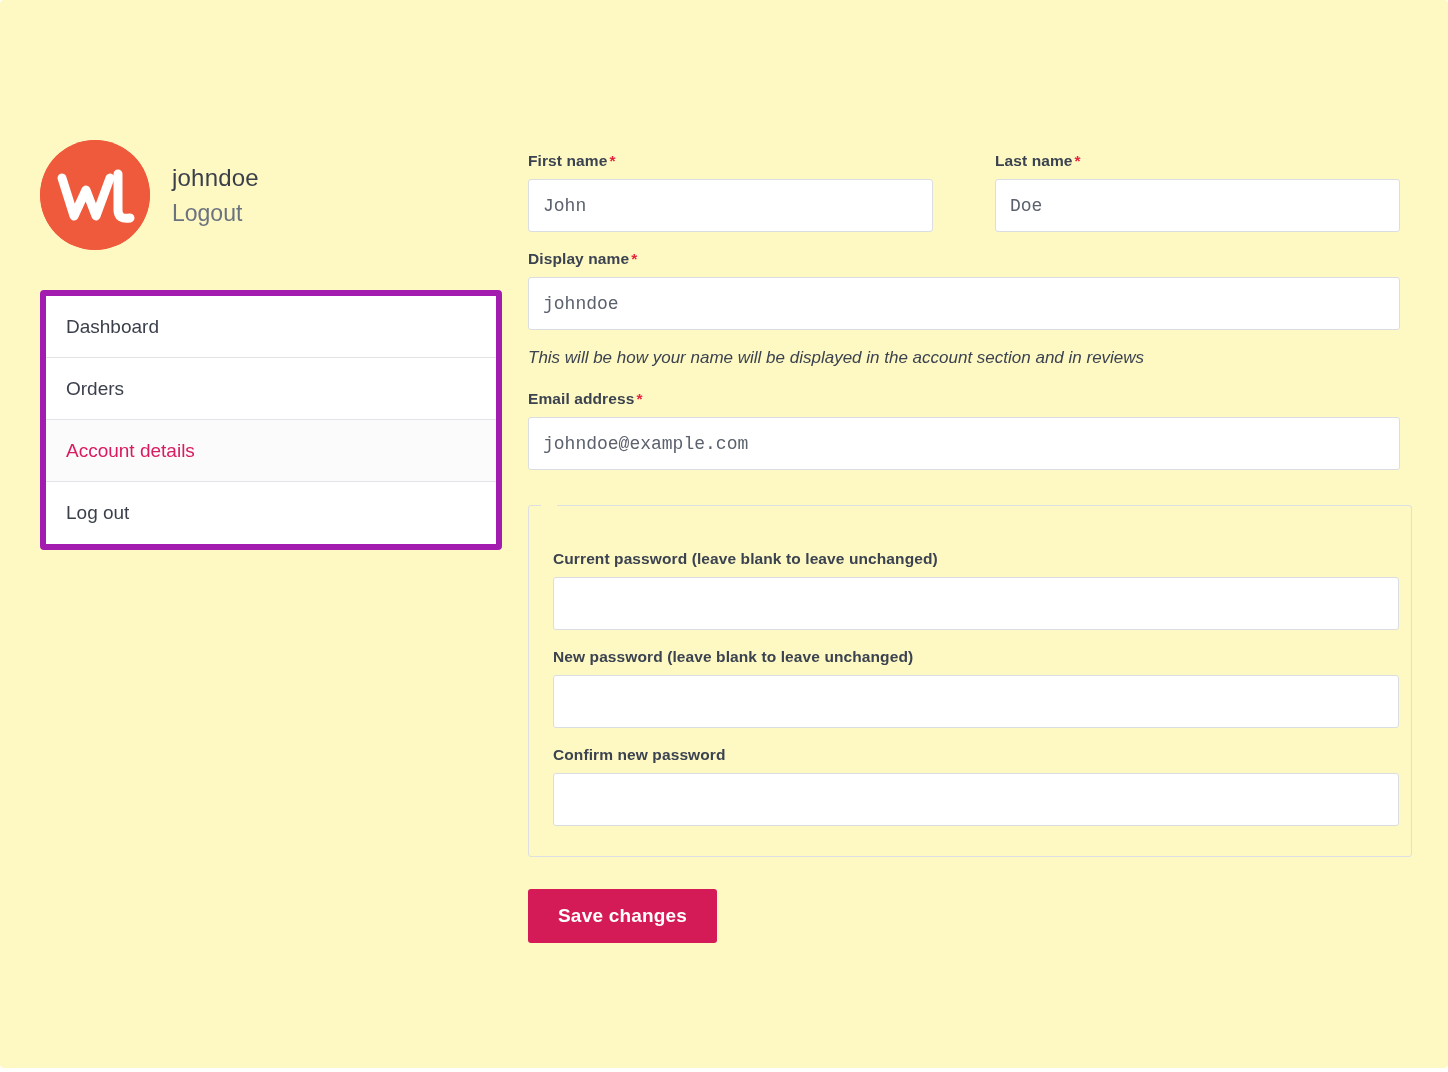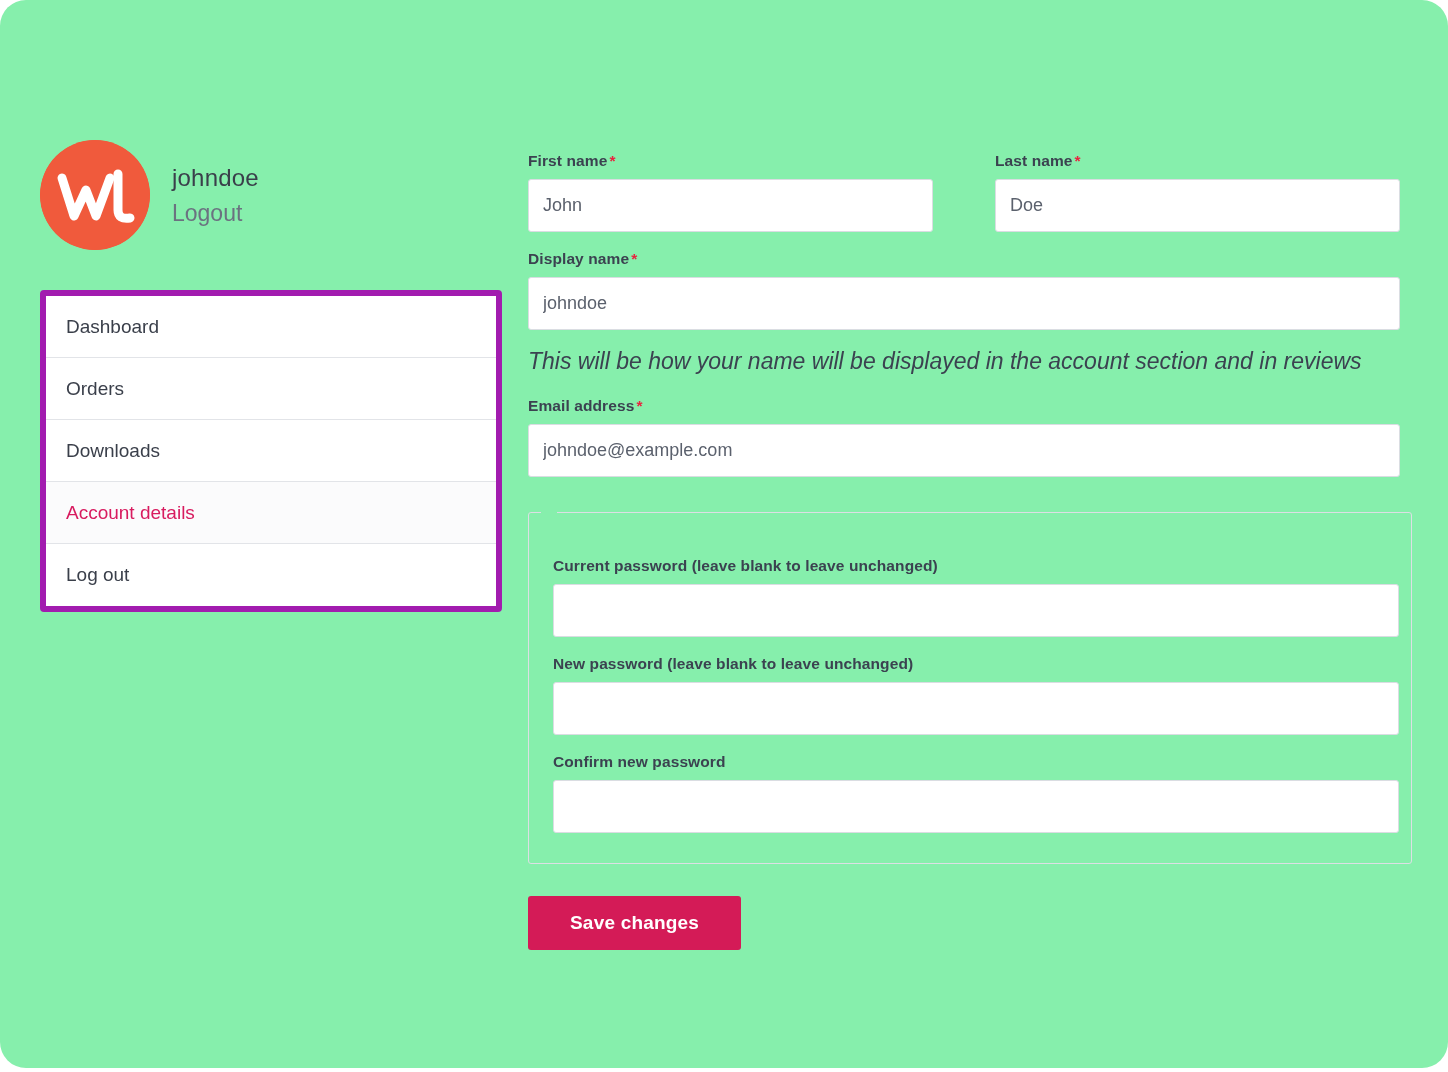--- a/index.html
+++ b/index.html
@@ -8,22 +8,22 @@
     padding: 0;
     width: 1448px;
     height: 1072px;
     background: #ffffff;
     font-family: "Liberation Sans", sans-serif;
   }
   .page {
     position: relative;
     width: 1448px;
     height: 1068px;
-    background: #86efac;
-    border-radius: 26px;
+    background: #fef9c3;
+    border-radius: 4px;
     overflow: hidden;
   }
 
   
   .sidebar {
     position: absolute;
     left: 40px;
     top: 140px;
     width: 462px;
   }
@@ -99,27 +99,27 @@
   }
   .req { color: #e8243f; font-weight: bold; margin-left: 2px; }
   input.txt {
     width: 100%;
     height: 53px;
     border: 1px solid #dadde2;
     border-radius: 3px;
     padding: 0 14px;
     font-size: 18px;
     color: #5b616d;
-    font-family: Liberation Sans, sans-serif;
+    font-family: Liberation Mono, monospace;
     background: #fff;
     outline: none;
   }
   input.txt::placeholder { color: #5b616d; }
   .hint {
-    font-size: 23px;
+    font-size: 17px;
     font-style: italic;
     color: #3b4250;
     margin: 10px 0 22px 0;
   }
 
   fieldset.pw {
     border: 1px solid #dcdfe4;
     border-radius: 3px;
     margin: 26px 16px 0 0;
     padding: 36px 12px 30px 12px;
@@ -135,21 +135,21 @@
   .pw label.lbl { margin-left: 12px; }
   .pw input.txt { width: 846px; margin-left: 12px; }
 
   .save-btn {
     margin-top: 32px;
     background: #d41b57;
     color: #ffffff;
     border: none;
     border-radius: 3px;
     height: 54px;
-    padding: 0 42px;
+    padding: 0 30px;
     font-size: 19px;
     font-weight: bold;
     cursor: pointer;
     font-family: "Liberation Sans", sans-serif;
     letter-spacing: .2px;
   }
 </style>
 </head>
 <body>
 
@@ -171,23 +171,20 @@
       </div>
     </div>
 
     <nav class="nav">
       <div class="nav-item">
         <span>Dashboard</span>
       </div>
       <div class="nav-item">
         <span>Orders</span>
       </div>
-      <div class="nav-item">
-        <span>Downloads</span>
-      </div>
       <div class="nav-item active">
         <span>Account details</span>
       </div>
       <div class="nav-item">
         <span>Log out</span>
       </div>
     </nav>
   </div>
 
   <form class="form">

